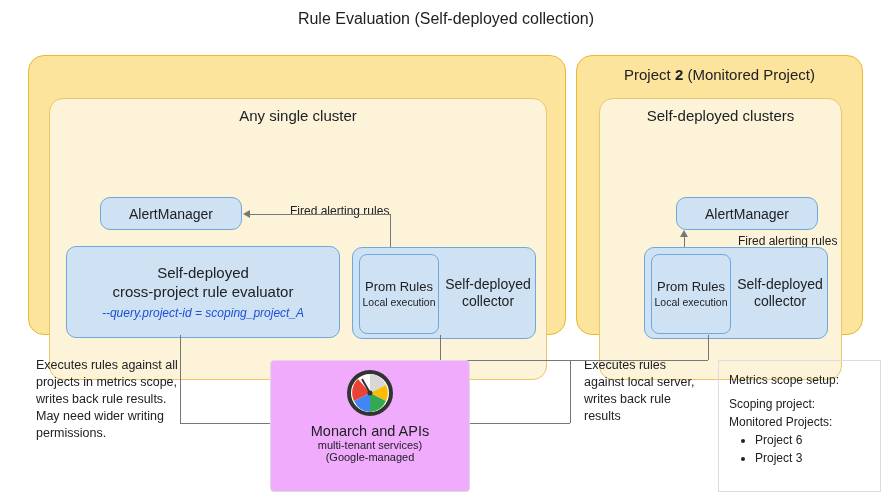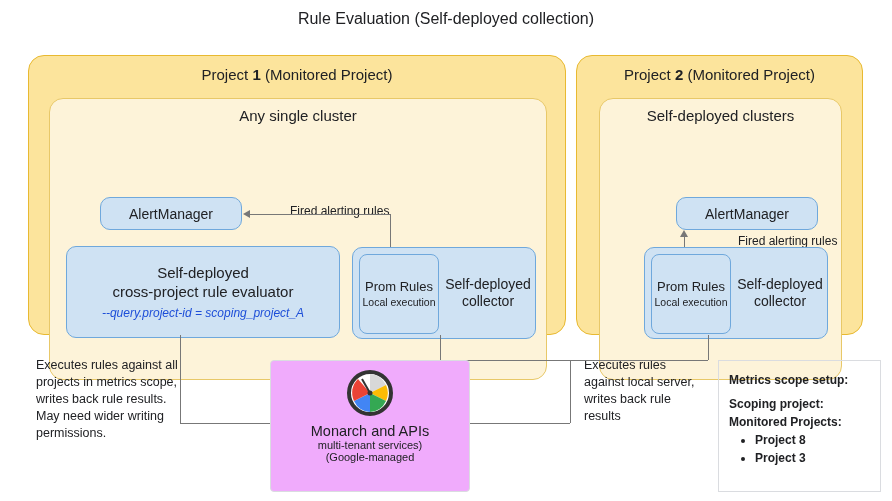--- a/index.html
+++ b/index.html
@@ -28,37 +28,34 @@
 .fired-label { position: absolute; font-size: 12px; }
 .fired-1 { left: 240px; top: 105px; }
 .fired-2 { left: 138px; top: 135px; }
 .annotation { position: absolute; font-size: 12.5px; line-height: 1.35; }
 .anno-left { left: 36px; top: 357px; width: 150px; }
 .anno-mid { left: 584px; top: 357px; width: 112px; }
 .monarch { position: absolute; left: 270px; top: 360px; width: 200px; height: 132px; background: #f0abfc; border: 1px solid #dadce0; border-radius: 4px; text-align: center; padding-top: 8px; }
 .monarch-icon { width: 48px; height: 48px; margin: 0 auto 6px; }
 .monarch .main { font-size: 14.5px; }
 .monarch .sub { font-size: 11px; }
-.scope-box { position: absolute; left: 718px; top: 360px; width: 163px; height: 132px; border: 1px solid #dadce0; padding: 10px 8px 8px 10px; font-size: 12px; line-height: 1.5; font-weight: bold; }
+.scope-box { position: absolute; left: 718px; top: 360px; width: 163px; height: 132px; border: 1px solid #dadce0; padding: 10px 8px 8px 10px; font-size: 12px; line-height: 1.5; }
 .scope-box ul { list-style: disc; padding-left: 26px; }
 .arrow-line { position: absolute; background: #777; }
 .arrow-head { position: absolute; width: 0; height: 0; }
 .arr-left { border-top: 4px solid transparent; border-bottom: 4px solid transparent; border-right: 7px solid #777; }
 .arr-up { border-left: 4px solid transparent; border-right: 4px solid transparent; border-bottom: 7px solid #777; }
 .bold-num { font-weight: 700; }
 </style>
 </head>
 <body>
 
 <div class="diagram-title">Rule Evaluation (Self-deployed collection)</div>
 
 <div class="project-box project-1">
-  <div class="project-title">
-    <span>Project </span><span class="bold-num">1</span><span> (Monitored Project)</span>
-  </div>
   <div class="cluster-box cluster-1">
     <div class="cluster-title">Any single cluster</div>
     <div class="component alertmgr-1">AlertManager</div>
     <div class="fired-label fired-1">Fired alerting rules</div>
     <div class="component evaluator">
       <div class="main">Self-deployed</div>
       <div class="main">cross-project rule evaluator</div>
       <div class="sub">--query.project-id = scoping_project_A</div>
     </div>
     <div class="component collector-1">
@@ -125,16 +122,16 @@
   <div class="sub">multi-tenant services)</div>
   <div class="sub">(Google-managed</div>
 </div>
 
 <div class="scope-box">
   <div>Metrics scope setup:</div>
   <div style="height:6px"></div>
   <div>Scoping project:</div>
   <div>Monitored Projects:</div>
   <ul>
-    <li>Project 8</li>
+    <li>Project 6</li>
     <li>Project 3</li>
   </ul>
 </div>
 
 </body></html>

